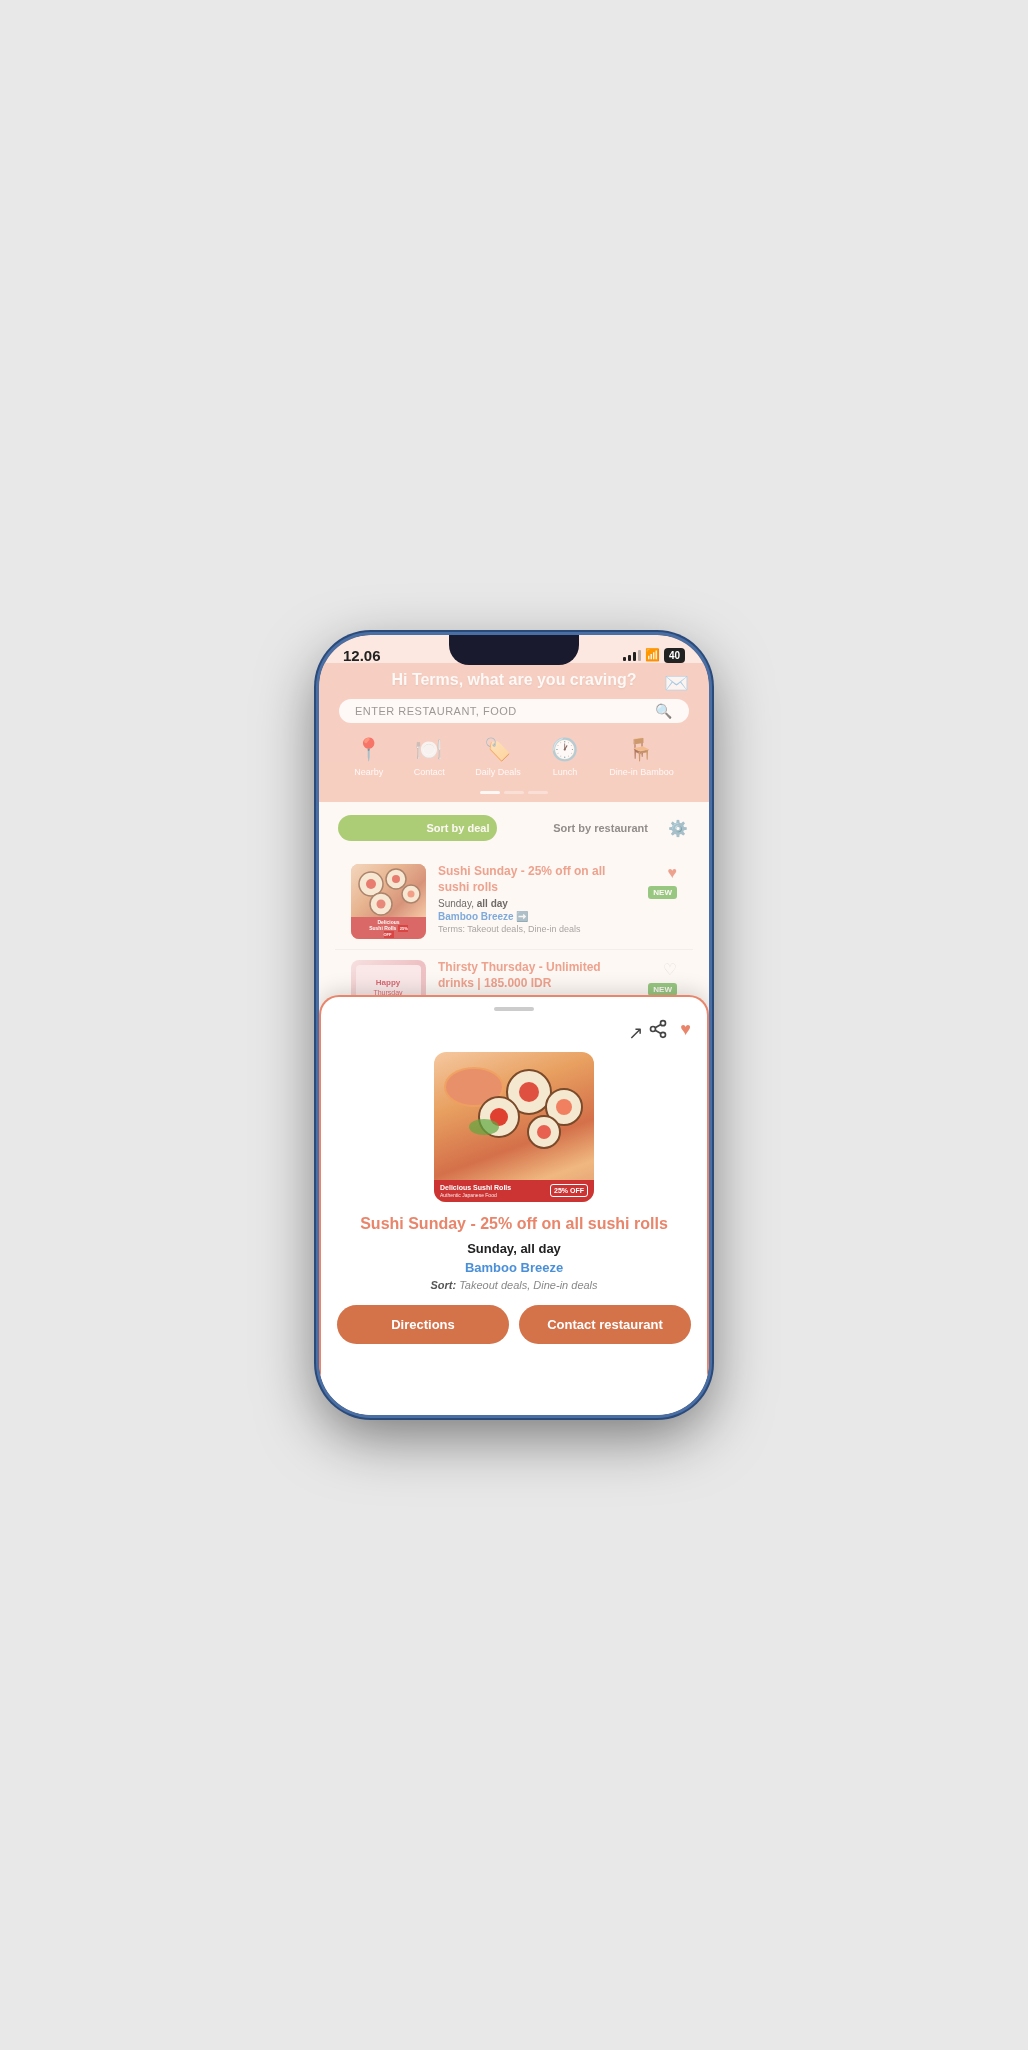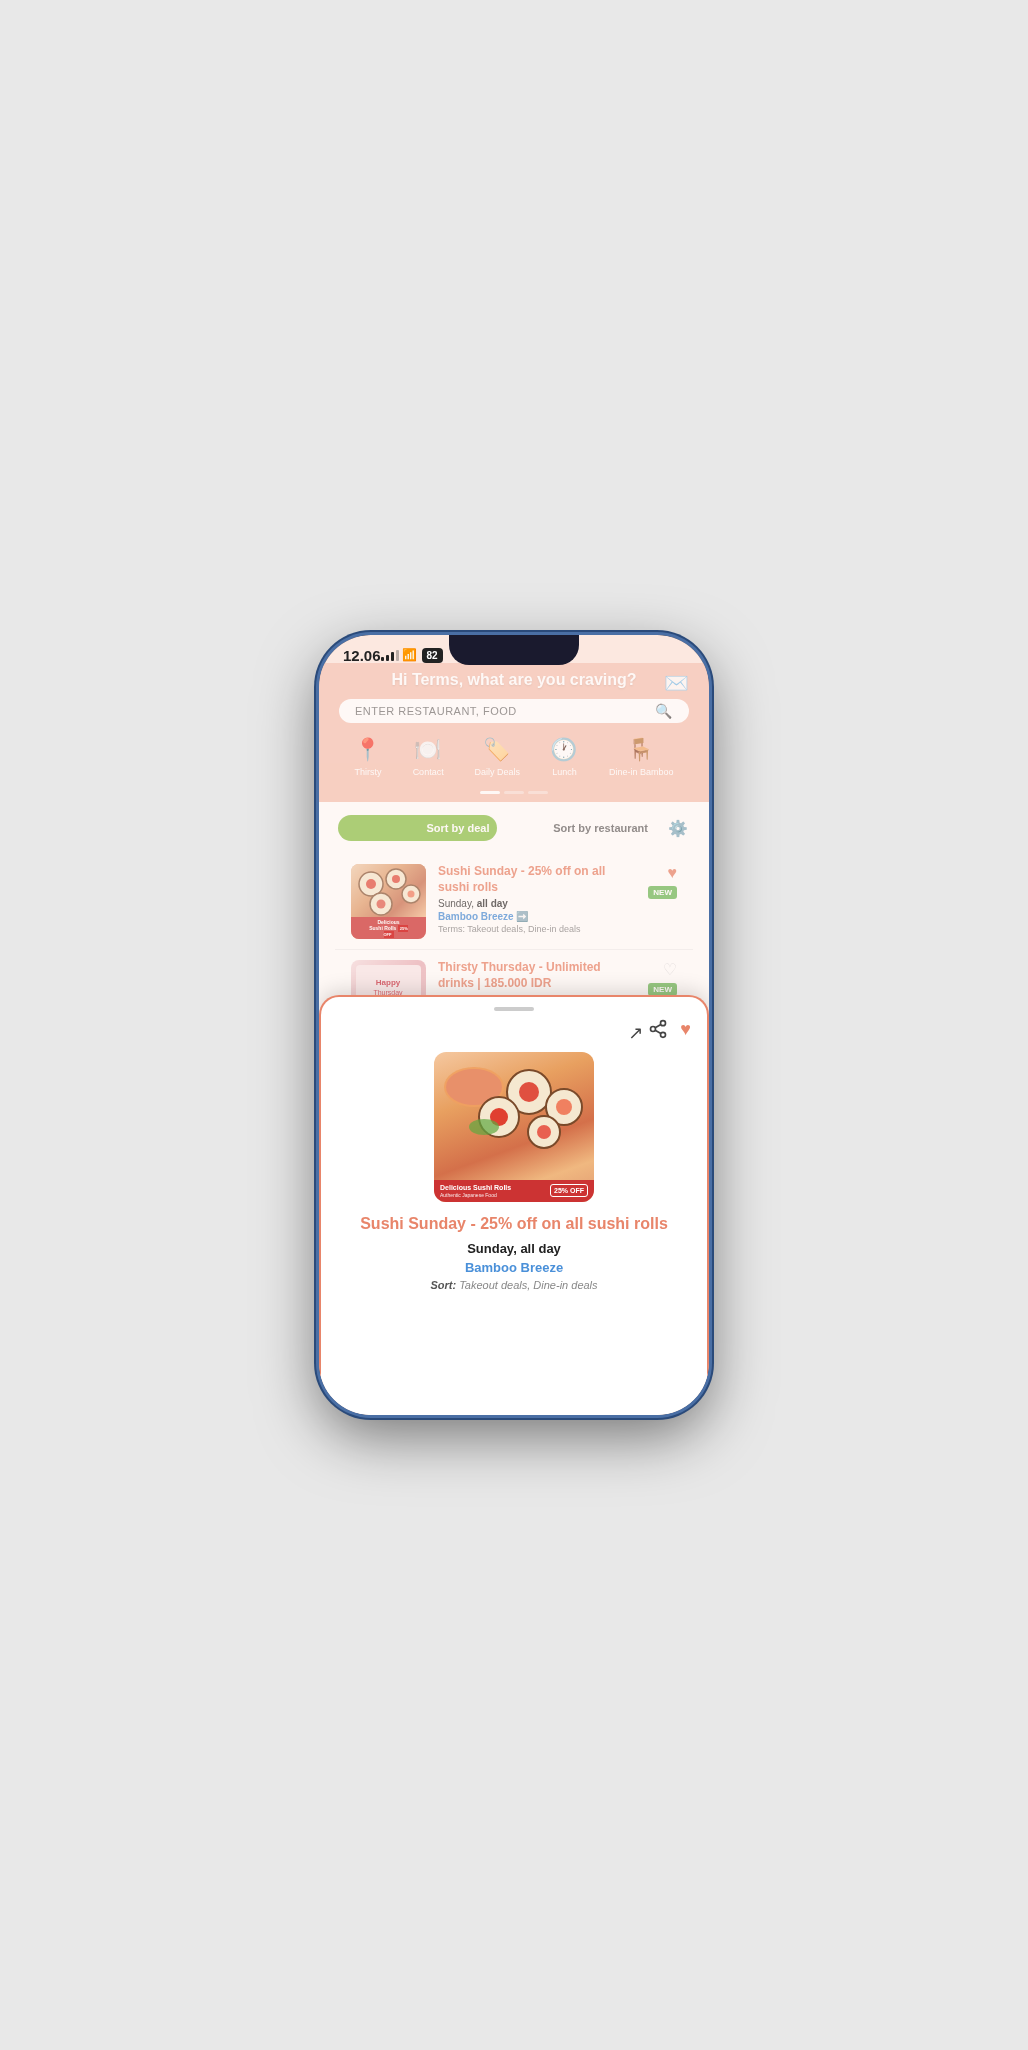--- a/index.html
+++ b/index.html
@@ -33,21 +33,21 @@
       left: 50%;
       transform: translateX(-50%);
       width: 130px;
       height: 30px;
       background: #1a1a2e;
       border-radius: 0 0 20px 20px;
       z-index: 100;
     }
     .status-bar {
       display: flex;
-      justify-content: flex-start;
+      justify-content: space-between;
       align-items: center;
       padding: 12px 24px 0;
       height: 28px;
       position: relative;
       z-index: 50;
     }
     .status-time {
       font-size: 15px;
       font-weight: 600;
       color: #222;
@@ -441,40 +441,40 @@
       <span class="status-time">12.06</span>
       <div class="status-icons">
         <div class="signal-bars">
           <div class="signal-bar" style="height:4px"></div>
           <div class="signal-bar" style="height:6px"></div>
           <div class="signal-bar" style="height:9px"></div>
           <div class="signal-bar" style="height:11px; opacity:0.3"></div>
         </div>
         <span class="wifi-icon">📶</span>
         <div class="battery">
-          <span>82</span>
+          <span>40</span>
         </div>
       </div>
     </div>
 
     <div class="content-behind">
 
       <div class="app-bg">
         <div class="notification-icon">✉️</div>
         <div class="greeting">Hi Terms, what are you craving?</div>
 
         <div class="search-bar">
           <input type="text" placeholder="ENTER RESTAURANT, FOOD" style="">
           <span class="search-icon-circle">🔍</span>
         </div>
 
         <div class="category-row">
           <div class="category-item">
             <div class="cat-icon">📍</div>
-            <div class="cat-label">Thirsty</div>
+            <div class="cat-label">Nearby</div>
           </div>
           <div class="category-item">
             <div class="cat-icon">🍽️</div>
             <div class="cat-label">Contact</div>
           </div>
           <div class="category-item">
             <div class="cat-icon">🏷️</div>
             <div class="cat-label">Daily Deals</div>
           </div>
           <div class="category-item">
@@ -609,17 +609,21 @@
 
       <div class="sheet-deal-title">Sushi Sunday - 25% off on all sushi rolls</div>
       <div class="sheet-deal-day">
         <span>Sunday,</span> <span style="font-weight:700;">all day</span>
       </div>
       <div class="sheet-restaurant">Bamboo Breeze</div>
       <div class="sheet-terms">
         <strong>Sort:</strong> <em>Takeout deals, Dine-in deals</em>
       </div>
 
+      <div class="sheet-buttons">
+        <button class="sheet-btn">Directions</button>
+        <button class="sheet-btn">Contact restaurant</button>
+      </div>
     </div>
 
     <div class="home-indicator"></div>
   </div>
 </div>
 
 </body></html>

